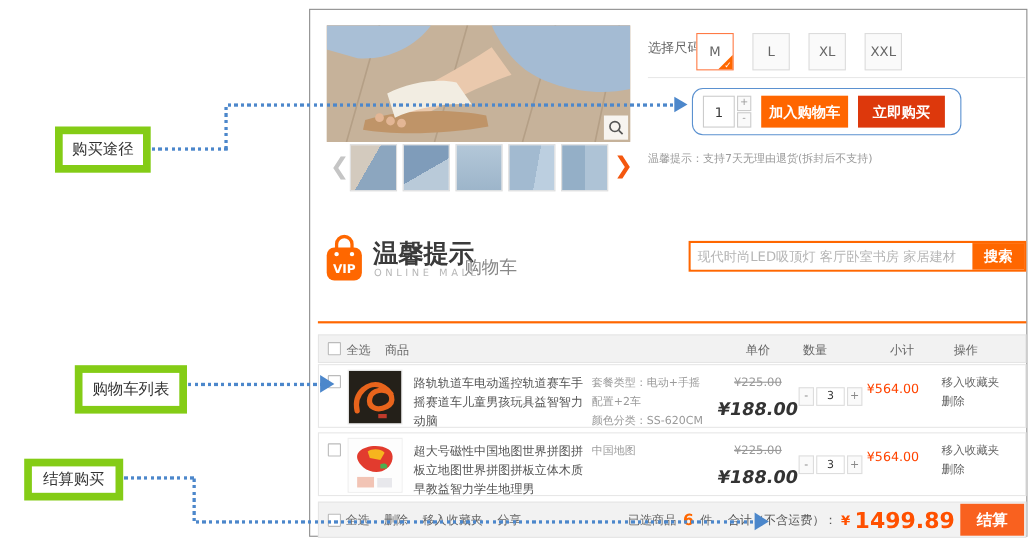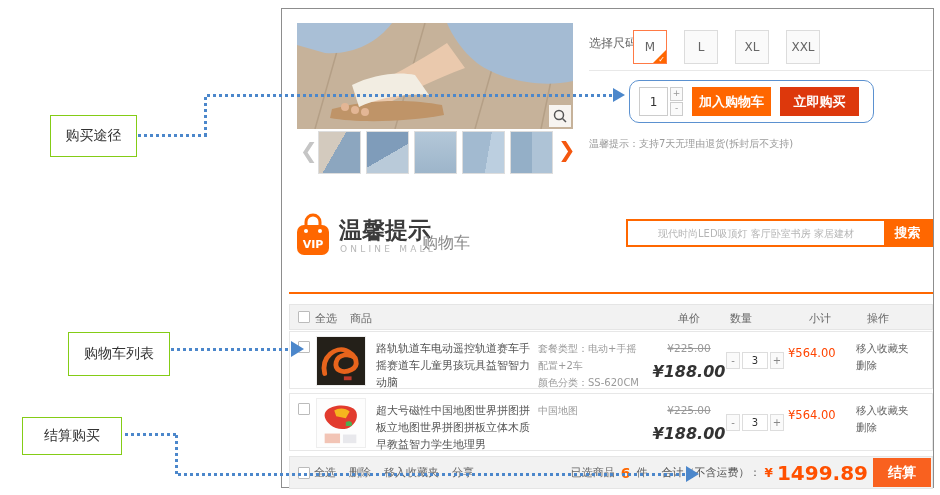--- a/index.html
+++ b/index.html
@@ -29,21 +29,21 @@
   .stepcol { position:absolute; left:388px; top:78px; display:flex; flex-direction:column; gap:1px; }
   .stepbtn { width:13px; height:14px; border:1px solid #ccc; background:#fafafa; color:#999; font-size:9px; line-height:11px; text-align:center; cursor:pointer; }
   .btn { display:flex; align-items:center; justify-content:center; color:#fff; font-weight:bold; font-size:13px; cursor:pointer; }
   .tip { position:absolute; left:307px; top:128px; font-size:10px; color:#9a9a9a; }
 
   
   .logo-title { position:absolute; left:57px; top:206px; font-size:23px; font-weight:bold; color:#3b3b3b; }
   .logo-sub { position:absolute; left:58px; top:235px; font-size:9px; letter-spacing:3.2px; color:#b8b8b8; }
   .page-name { position:absolute; left:140px; top:224px; font-size:16px; color:#888; }
   .search-wrap { position:absolute; left:344px; top:210px; width:307px; height:28px; border:2px solid #ff6700; display:flex; background:#fff; }
-  .search-wrap input { flex:1; border:none; outline:none; font-size:10px; padding:8px 6px; color:#666; font-family:inherit;text-align:center; }
+  .search-wrap input { flex:1; border:none; outline:none; font-size:12px; padding:8px 6px; color:#666; font-family:inherit; }
   .search-wrap input::placeholder { color:#b5b5b5; }
   .search-btn { width:47px; background:#ff6700; }
 
   
   .sec-title { position:absolute; left:8px; top:263px; font-size:13px; font-weight:bold; color:#ff6700;margin-top:36px; }
   .sec-line { position:absolute; left:7px; top:283px; width:644px; height:2px; background:#ff6700; }
   .thead { position:absolute; left:7px; top:295px; width:644px; height:26px; background:#f2f2f2; border:1px solid #e5e5e5; font-size:11px; color:#666; }
   .cb { display:inline-block; width:12px; height:12px; border:1px solid #bbb; background:#fff; border-radius:1px; cursor:pointer; }
   .row { position:absolute; left:7px; width:644px; height:58px; background:#fff; border:1px solid #e7e7e7; }
   .prod-img { position:absolute; left:26px; top:4px; width:50px; height:50px; border:1px solid #eee; }
@@ -61,21 +61,21 @@
 
   .bar { position:absolute; left:7px; top:447px; width:644px; height:33px; background:#f2f2f2; border:1px solid #e5e5e5; }
   .bar-left { position:absolute; left:8px; top:0; bottom:0; display:flex; align-items:center; gap:13px; font-size:11px; color:#666; }
   .bar-right { position:absolute; right:64px; top:0; bottom:0; display:flex; align-items:center; gap:4px; }
   .sel-count { font-size:14px; font-weight:bold; color:#ff6700; margin:0 2px; }
   .total-amt { font-size:20px; font-weight:bold; color:#ff5000; }
   .cur-sym { font-size:12px; font-weight:bold; color:#ff5000; }
   .checkout-btn { position:absolute; right:1px; top:1px; bottom:1px; width:58px; background:#f9611f; font-size:14px; }
 
   
-  .ann { position:absolute; background:#fff; border:1px solid #84cc16; display:flex; align-items:center; justify-content:center; font-size:14px; color:#333; z-index:21; }
+  .ann { position:absolute; background:#fff; border:7px solid #84cc16; display:flex; align-items:center; justify-content:center; font-size:14px; color:#333; z-index:21; }
   .dot-h { position:absolute; height:3px; background:repeating-linear-gradient(90deg,#4c87cb 0 3px,transparent 3px 6px); z-index:20; }
   .dot-v { position:absolute; width:3px; background:repeating-linear-gradient(180deg,#4c87cb 0 3px,transparent 3px 6px); z-index:20; }
   .arr { position:absolute; width:0; height:0; z-index:20; }
   .arr-a { border-top:7px solid transparent; border-bottom:7px solid transparent; border-left:12px solid #4c87cb; }
   .arr-b { border-top:8px solid transparent; border-bottom:8px solid transparent; border-left:13px solid #4c87cb; }
 </style>
 </head>
 <body>
 
 <div class="panel">
@@ -160,21 +160,21 @@
     <div class="search-btn btn">搜索</div>
   </div>
 
   <div class="sec-title">全部商品(20)</div>
   <div class="sec-line"></div>
 
   <div class="thead">
     <span class="cb abs" style="left:8px; top:6px;"></span>
     <span class="abs" style="left:25px; top:6px;">全选</span>
     <span class="abs" style="left:60px; top:6px;">商品</span>
-    <span class="abs" style="left:374px; top:6px; width:50px; text-align:center;">单价</span>
+    <span class="abs" style="left:360px; top:6px; width:50px; text-align:right;">单价</span>
     <span class="abs" style="left:440px; top:6px; width:50px; text-align:left;">数量</span>
     <span class="abs" style="left:505px; top:6px; width:50px; text-align:center;">小计</span>
     <span class="abs" style="left:563px; top:6px; width:50px; text-align:center;">操作</span>
   </div>
 
   <div class="row" style="top:322px;">
     <span class="cb abs" style="left:8px; top:9px;"></span>
     <div class="prod-img">
       <svg width="48" height="48" viewBox="0 0 50 50">
         <rect width="50" height="50" fill="#242019"></rect>
@@ -261,17 +261,17 @@
 <div class="ann" style="left:50px; top:115px; width:87px; height:42px;">购买途径</div>
 <div class="dot-h" style="left:138px; top:134px; width:69px;"></div>
 <div class="dot-v" style="left:204px; top:97px; height:40px;"></div>
 <div class="dot-h" style="left:207px; top:94px; width:407px;"></div>
 <div class="arr arr-a" style="left:613px; top:88px;"></div>
 
 <div class="ann" style="left:68px; top:332px; width:102px; height:44px;">购物车列表</div>
 <div class="dot-h" style="left:171px; top:348px; width:122px;"></div>
 <div class="arr arr-b" style="left:291px; top:341px;"></div>
 
-<div class="ann" style="left:22px; top:417px; width:100px; height:38px;">结算购买</div>
+<div class="ann" style="left:22px; top:417px; width:90px; height:38px;">结算购买</div>
 <div class="dot-h" style="left:107px; top:433px; width:70px;"></div>
 <div class="dot-v" style="left:175px; top:435px; height:41px;"></div>
 <div class="dot-h" style="left:178px; top:473px; width:510px;"></div>
 <div class="arr arr-b" style="left:686px; top:466px;"></div>
 
 </body></html>

